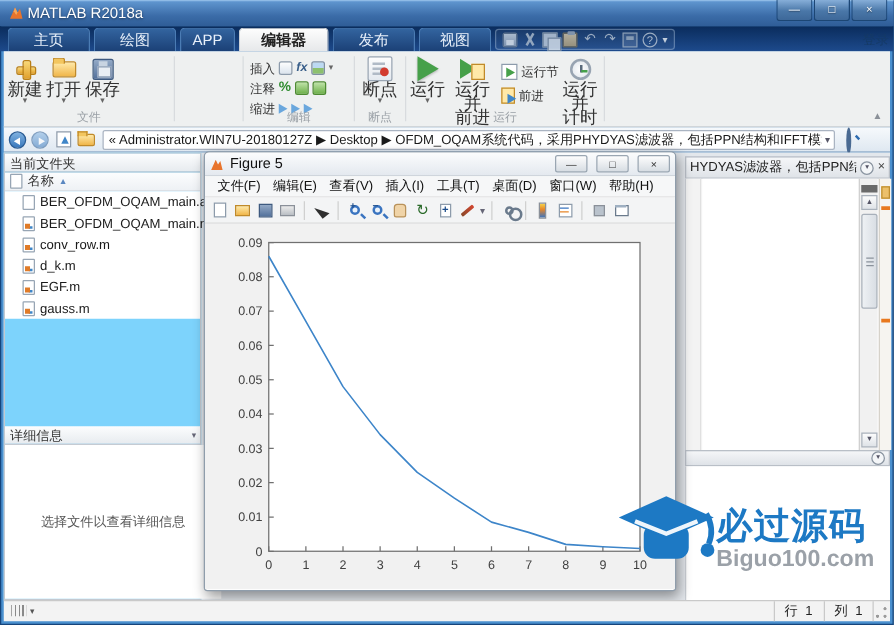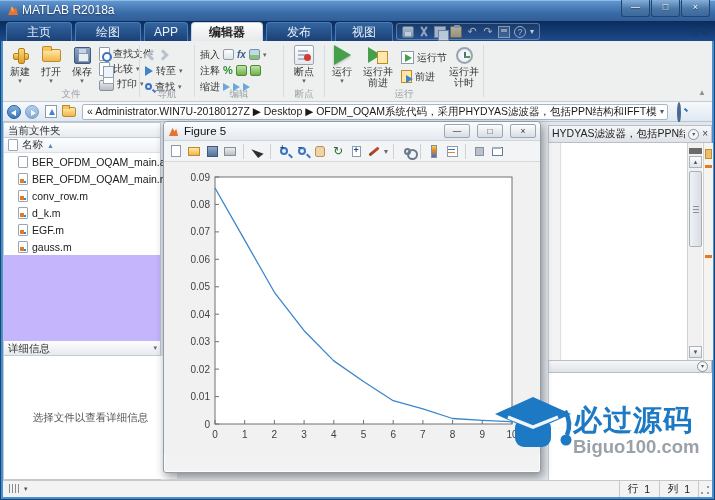--- a/index.html
+++ b/index.html
@@ -39,21 +39,21 @@
 .mag{width:7px;height:7px;border:2px solid #2e6cb0;border-radius:50%;position:relative;margin-right:4px}
 .mag::after{content:"";position:absolute;left:5px;top:5px;width:4px;height:2px;background:#2e6cb0;transform:rotate(45deg)}
 .login{position:absolute;right:4px;top:4px;font-size:10.5px;color:#153a66}
 
 .ribbon{position:absolute;left:3px;top:41px;width:709px;height:61px;background:#eef0f0;border-bottom:1px solid #c6ccd1}
 .rgroup{position:absolute;top:0;height:60px}
 .rgsep{position:absolute;top:4px;width:1px;height:52px;background:#d8dbde}
 .rglabel{position:absolute;bottom:0;width:100%;text-align:center;font-size:9.5px;color:#9aa0a6}
 .bigbtn{position:absolute;top:3px;width:30px;text-align:center;cursor:default}
 .bigbtn .bicon{height:22px;display:flex;align-items:center;justify-content:center}
-.blbl{font-size:10px;color:#333;line-height:11px}
+.blbl{font-size:14px;color:#333;line-height:11px}
 .caret{font-size:7px;color:#666;line-height:7px}
 .smallcol{position:absolute;top:5px}
 .smallbtn{display:flex;align-items:center;gap:3px;height:15px;font-size:10px;color:#333;white-space:nowrap}
 
 .ic{display:inline-block;position:relative;flex:none}
 .ic-plus{width:18px;height:18px}
 .ic-plus::before{content:"";position:absolute;left:2px;top:7px;width:14px;height:5px;background:linear-gradient(#f9d977,#e09f2c);border:1px solid #b97f16;border-radius:2px}
 .ic-plus::after{content:"";position:absolute;left:6.5px;top:2px;width:5px;height:14px;background:linear-gradient(#f9d977,#e09f2c);border:1px solid #b97f16;border-radius:2px}
 .ic-folder{width:19px;height:13px;background:linear-gradient(#ffe9a8,#f0b64a);border:1px solid #c08a2a;border-radius:2px}
 .ic-folder::before{content:"";position:absolute;left:-1px;top:-4px;width:8px;height:4px;background:#f3c65f;border:1px solid #c08a2a;border-bottom:0;border-radius:2px 2px 0 0}
@@ -103,21 +103,21 @@
 .ab-up::after{content:"";position:absolute;left:3px;top:3px;width:0;height:0;border-left:3px solid transparent;border-right:3px solid transparent;border-bottom:6px solid #3f86c8}
 .ab-folder{width:14px;height:10px;background:linear-gradient(#ffe9a8,#f0b64a);border:1px solid #c08a2a;border-radius:2px;margin-left:5px;position:relative}
 .ab-folder::before{content:"";position:absolute;left:-1px;top:-3px;width:6px;height:3px;background:#f3c65f;border:1px solid #c08a2a;border-bottom:0}
 .crumbfield{margin-left:6px;width:586px;height:16px;background:#fff;border:1px solid #aab4c2;border-radius:2px;display:flex;align-items:center;overflow:hidden}
 .crumbtext{flex:1;font-size:10.5px;color:#1a1a1a;white-space:nowrap;overflow:hidden;padding:0 4px}
 .fieldcaret{font-size:8px;color:#556;padding:0 3px}
 .addr-search{margin-left:6px;position:relative;width:16px;height:16px}
 
 .workspace{position:absolute;left:3px;top:122px;width:709px;height:358px;background:#e3e7ec}
 
-.leftpanel{position:absolute;left:0;top:0;width:158px;height:358px;background:#c4b5fd;border:1px solid #c3c9d1}
+.leftpanel{position:absolute;left:0;top:0;width:158px;height:358px;background:#7dd3fc;border:1px solid #c3c9d1}
 .phead{height:15px;background:linear-gradient(#fcfdfe,#e7ebef);border-bottom:1px solid #c5cbd3;font-size:10.5px;color:#333;padding:1px 4px;position:relative}
 .colhead{height:15px;background:linear-gradient(#fcfdfe,#eef1f5);border-bottom:1px solid #dbe0e6;display:flex;align-items:center;gap:4px;padding:0 4px;font-size:10.5px;color:#333}
 .sorticon{font-size:7px;color:#5a87c0}
 .fi{width:10px;height:12px;background:#fff;border:1px solid #97a5b4;border-radius:1px;position:relative;flex:none}
 .fi.m::after{content:"";position:absolute;left:1px;bottom:1px;width:4px;height:4px;background:#e07b28}
 .fi.m::before{content:"";position:absolute;right:1px;bottom:1px;width:3px;height:2px;background:#3f86c8}
 .filelist{background:#fff}
 .frow{display:flex;align-items:center;gap:4px;height:17px;padding:0 3px 0 14px;font-size:10.5px;color:#1a1a1a;white-space:nowrap}
 .detailshead{position:absolute;left:0;top:218px;width:156px}
 .detailsbody{position:absolute;left:0;top:233px;width:173px;height:123px;background:#fff;display:flex;align-items:center;justify-content:center}
@@ -245,57 +245,24 @@
         <div class="blbl">打开</div>
           <div class="caret">▾</div>
       </div>
       <div class="bigbtn" style="left:64px">
         <div class="bicon">
             <span class="ic ic-save"></span>
           </div>
         <div class="blbl">保存</div>
           <div class="caret">▾</div>
       </div>
-      <div class="smallcol" style="left:96px;width:40px">
-        <div class="smallbtn">
-            <span class="ic ic-page ic-find-doc"></span>
-            <span>查找文件</span>
-          </div>
-        <div class="smallbtn">
-            <span class="ic ic-page ic-compare"></span>
-            <span>比较</span>
-            <span class="caret">▾</span>
-          </div>
-        <div class="smallbtn">
-            <span class="ic ic-print"></span>
-            <span>打印</span>
-            <span class="caret">▾</span>
-          </div>
-      </div>
       <div class="rglabel">文件</div>
     </div>
     <div class="rgsep" style="left:136px"></div>
 
-    <div class="rgroup" style="left:137px;width:54px">
-      <div class="smallbtn" style="position:absolute;left:8px;top:6px">
-        <span class="chev l"></span>
-        <span class="chev r"></span>
-      </div>
-      <div class="smallbtn" style="position:absolute;left:5px;top:22px">
-          <span class="ic ic-goto"></span>
-          <span>转至</span>
-          <span class="caret">▾</span>
-        </div>
-      <div class="smallbtn" style="position:absolute;left:5px;top:38px">
-          <span class="ic ic-mag-s"></span>
-          <span>查找</span>
-          <span class="caret">▾</span>
-        </div>
-      <div class="rglabel">导航</div>
-    </div>
     <div class="rgsep" style="left:191px"></div>
 
     <div class="rgroup" style="left:192px;width:88px">
       <div class="smallbtn" style="position:absolute;left:5px;top:6px">
         <span>插入</span>
         <span class="mini mini-doc"></span>
         <span class="fx">fx</span>
         <span class="mini mini-pic"></span>
         <span class="caret">▾</span>
       </div>
@@ -445,20 +412,30 @@
 
     <div class="figwin">
       <div class="figtitle">
         <svg width="11" height="11" viewBox="0 0 12 12">
             <polygon points="1,11 5,2 7,6 9,3 11,11" fill="#e8742c"></polygon>
           </svg>
         <span class="t">Figure 5</span>
         <span class="figbtn">—</span>
         <span class="figbtn">□</span>
         <span class="figbtn">×</span>
+      </div>
+      <div class="figmenu">
+        <span>文件(F)</span>
+        <span>编辑(E)</span>
+        <span>查看(V)</span>
+        <span>插入(I)</span>
+        <span>工具(T)</span>
+        <span>桌面(D)</span>
+        <span>窗口(W)</span>
+        <span>帮助(H)</span>
       </div>
       <div class="figtools">
         <span class="fti">
             <span class="t-page"></span>
           </span>
         <span class="fti">
             <span class="t-folder"></span>
           </span>
         <span class="fti">
             <span class="t-save"></span>

